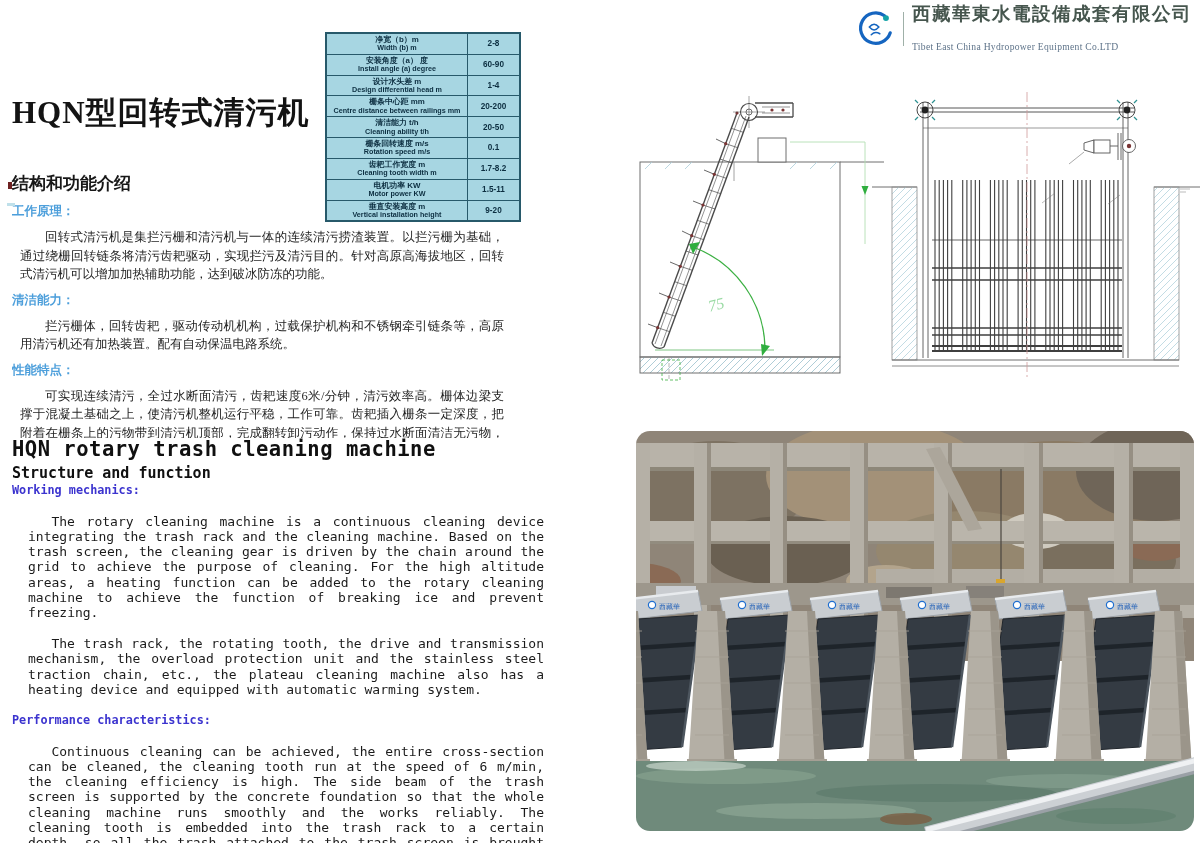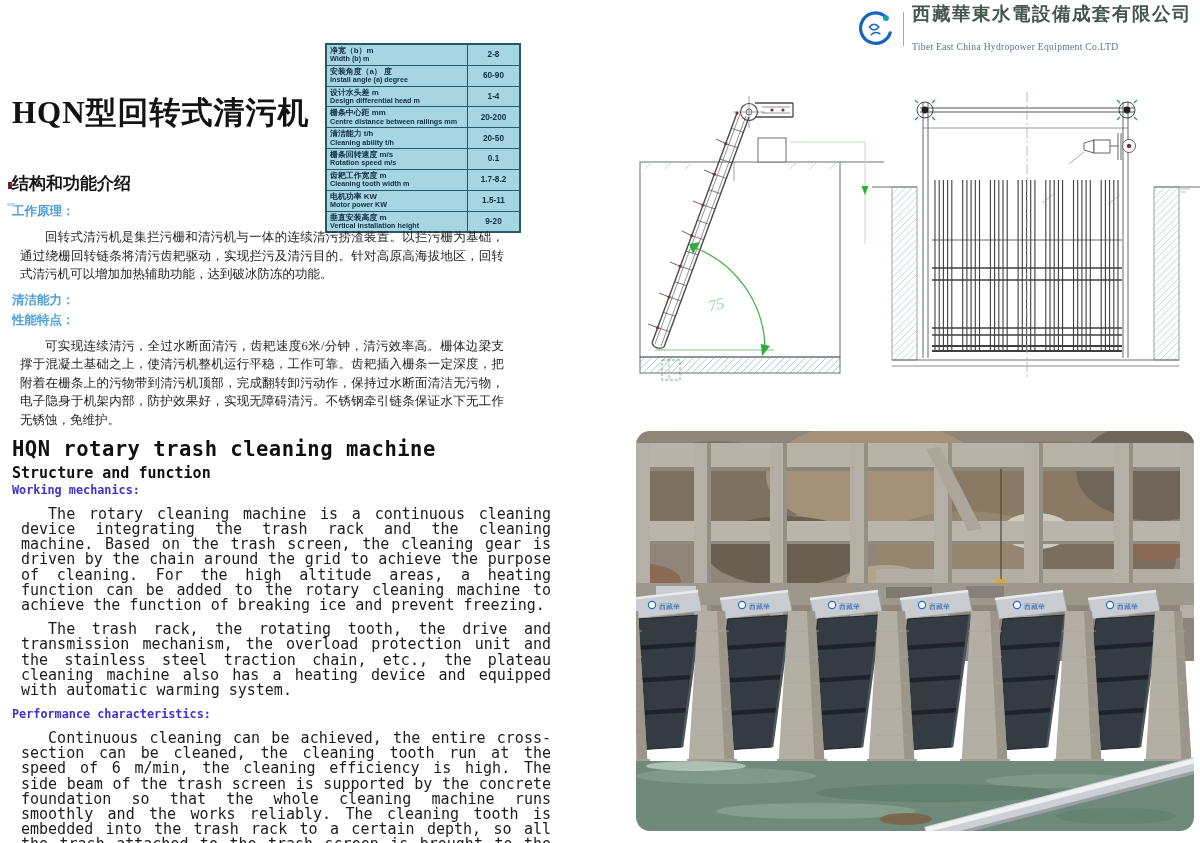--- a/index.html
+++ b/index.html
@@ -10,22 +10,22 @@
   .logo{position:absolute;top:5px;right:8px;display:flex;align-items:center;gap:8px;}
   .logo-icon{width:38px;height:38px;flex:0 0 auto;}
   .logo-divider{width:1px;height:34px;background:#9fb0a8;}
   .logo-text{display:flex;flex-direction:column;line-height:1.05;gap:16px;}
   .company-zh{font-family:"Liberation Serif","DejaVu Serif",serif;font-size:18.5px;font-weight:bold;
               color:#46564e;letter-spacing:1.5px;white-space:nowrap;}
   .company-en{font-family:"Liberation Serif","DejaVu Serif",serif;font-size:9.6px;color:#5e7389;
               margin-top:2px;letter-spacing:0.3px;white-space:nowrap;}
 
   
-  .spec-table{position:absolute;left:325px;top:43px;width:196px;
-              border:2px solid #27596a;background:#a7d6e2;box-sizing:border-box;}
+  .spec-table{position:absolute;left:325px;top:32px;width:196px;
+              border:2px solid #27596a;background:#a7d6e2;box-sizing:border-box;text-align:center;}
   .spec-row{display:flex;border-top:1px solid #27596a;}
   .spec-row:first-child{border-top:none;}
   .spec-label{width:141px;padding:1px 3px;border-right:1px solid #27596a;box-sizing:border-box;}
   .spec-zh{display:block;font-size:7.9px;font-weight:bold;color:#0c2e40;line-height:1.18;}
   .spec-en{display:block;font-size:7.2px;font-weight:bold;color:#0c2e40;line-height:1.18;}
   .spec-value{flex:1;display:flex;align-items:center;justify-content:center;
               font-size:8.2px;font-weight:bold;color:#0c2e40;}
 
   
   .title-zh{position:absolute;left:12px;top:92px;font-family:"Liberation Serif","DejaVu Serif",serif;
@@ -37,22 +37,22 @@
   .sec-head-zh{font-size:12.5px;font-weight:bold;color:#4d9fdb;margin:3px 0 1px 0;}
   .sec-body-zh{font-size:12.5px;color:#1e1e1e;line-height:18.5px;text-align:justify;
             text-indent:2em;margin:8px;}
 
   
   .en-block{position:absolute;left:12px;top:438px;width:548px;
             font-family:"DejaVu Sans Mono","Liberation Mono",monospace;}
   .title-en{font-size:20.5px;font-weight:bold;color:#101010;letter-spacing:0.5px;line-height:1.1;}
   .subtitle-en{font-size:15px;font-weight:bold;color:#101010;margin-top:4px;line-height:1.1;}
   .sec-head-en{font-size:11.8px;font-weight:bold;color:#3c34cf;margin:2px 0 0 0;line-height:1.25;}
-  .sec-body-en{font-size:15px;color:#1b1b1b;line-height:15.2px;text-align:justify;
-            text-indent:3ch;margin:9px;}
+  .sec-body-en{font-size:13px;color:#1b1b1b;line-height:15.2px;text-align:justify;
+            text-indent:3ch;margin:16px;}
 
   
   .drawing-side{position:absolute;left:612px;top:82px;width:295px;height:315px;}
   .drawing-front{position:absolute;left:872px;top:88px;width:328px;height:300px;}
   .photo{position:absolute;left:636px;top:431px;width:558px;height:400px;}
 
   
   .speck-red{position:absolute;left:8px;top:182px;width:4px;height:7px;background:#6e2222;}
   .speck-blue{position:absolute;left:7px;top:203px;width:8px;height:3px;background:#bfe0ea;}
 </style>
@@ -142,20 +142,21 @@
         </div>
       </div>
   </div>
 
   <div class="title-zh">HQN型回转式清污机</div>
   <div class="subtitle-zh">结构和功能介绍</div>
   <div class="sections-zh">
       <p class="sec-head-zh">工作原理：</p>
       <p class="sec-body-zh">回转式清污机是集拦污栅和清污机与一体的连续清污捞渣装置。以拦污栅为基础，通过绕栅回转链条将清污齿耙驱动，实现拦污及清污目的。针对高原高海拔地区，回转式清污机可以增加加热辅助功能，达到破冰防冻的功能。</p>
       <p class="sec-head-zh">清洁能力：</p>
+      <p class="sec-body-zh">拦污栅体，回转齿耙，驱动传动机机构，过载保护机构和不锈钢牵引链条等，高原用清污机还有加热装置。配有自动保温电路系统。</p>
       <p class="sec-head-zh">性能特点：</p>
       <p class="sec-body-zh">可实现连续清污，全过水断面清污，齿耙速度6米/分钟，清污效率高。栅体边梁支撑于混凝土基础之上，使清污机整机运行平稳，工作可靠。齿耙插入栅条一定深度，把附着在栅条上的污物带到清污机顶部，完成翻转卸污动作，保持过水断面清洁无污物，电子隐身于机架内部，防护效果好，实现无障碍清污。不锈钢牵引链条保证水下无工作无锈蚀，免维护。</p>
       <p class="sec-head-zh">清污能力：</p>
     </div>
 
   <div class="en-block">
     <div class="title-en">HQN rotary trash cleaning machine</div>
     <div class="subtitle-en">Structure and function</div>
     <div>
         <p class="sec-head-en">Working mechanics:</p>

